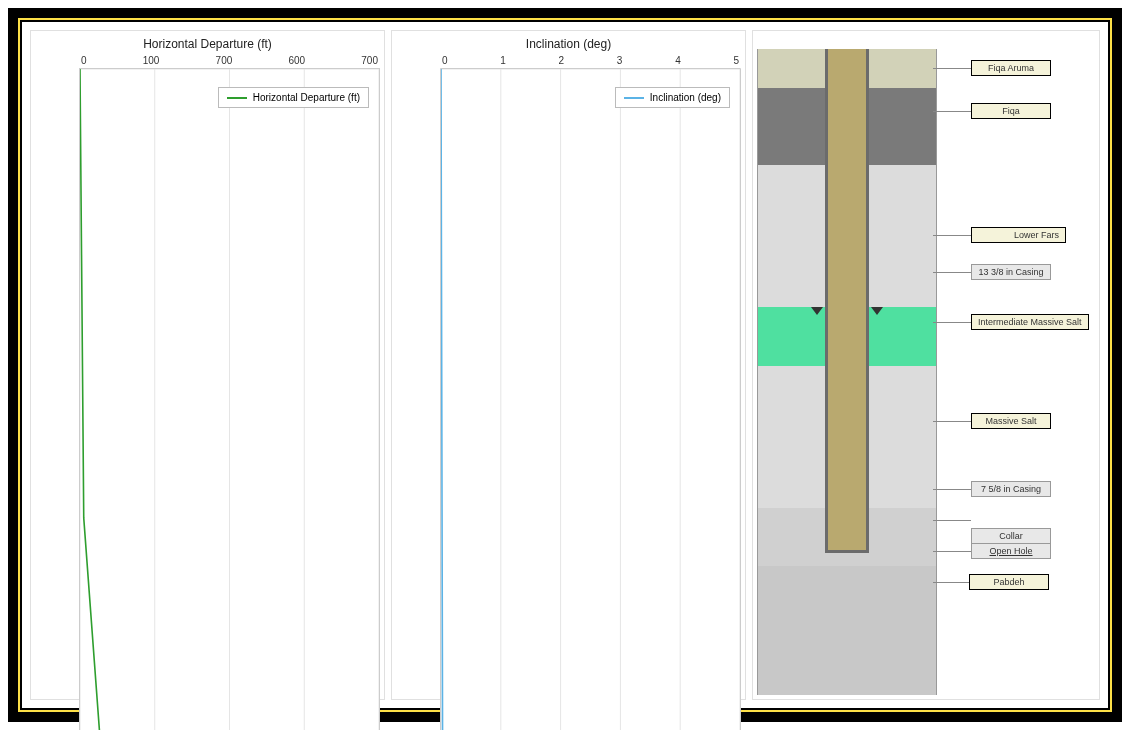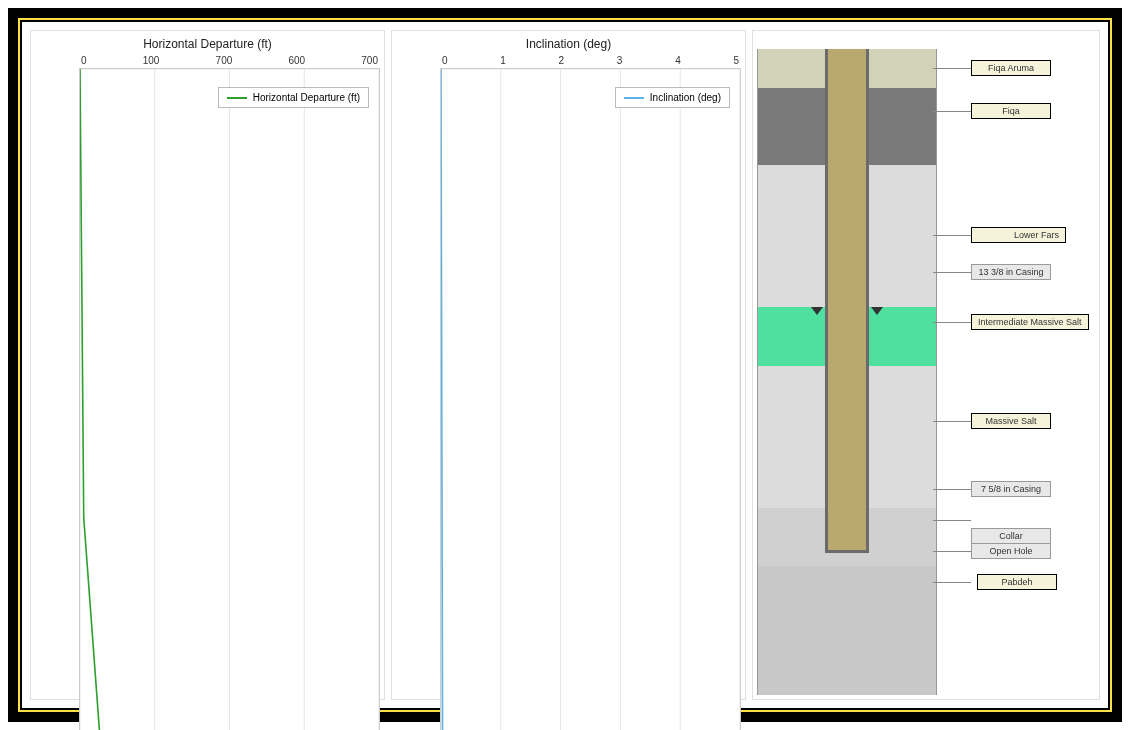--- a/index.html
+++ b/index.html
@@ -300,28 +300,28 @@
             <div class="call-label" style="top: 24.6px; left: 34px;">Fiqa Aruma</div>
             <div class="call-line" style="top: 32.6px; left: -4px; width: 38px;"></div>
             <div class="call-label" style="top: 68px; left: 34px;">Fiqa</div>
             <div class="call-line" style="top: 76px; left: -4px; width: 38px;"></div>
             <div class="call-label" style="top: 192px; left: 34px; padding-left: 42px;">Lower Fars</div>
             <div class="call-line" style="top: 200px; left: -4px; width: 38px;"></div>
             <div class="call-label" style="top: 278.8px; left: 34px;">Intermediate Massive Salt</div>
             <div class="call-line" style="top: 286.8px; left: -4px; width: 38px;"></div>
             <div class="call-label" style="top: 378px; left: 34px;">Massive Salt</div>
             <div class="call-line" style="top: 386px; left: -4px; width: 38px;"></div>
-            <div class="call-label" style="top: 539.2px; left: 40px;">Pabdeh</div>
+            <div class="call-label" style="top: 539.2px; left: 32px;">Pabdeh</div>
             <div class="call-line" style="top: 547.2px; left: -4px; width: 38px;"></div>
             <div class="call-label gray" style="top: 229.2px; left: 34px;">13 3/8 in Casing</div>
             <div class="call-line" style="top: 237.2px; left: -4px; width: 38px;"></div>
             <div class="call-label gray" style="top: 446.2px; left: 34px;">7 5/8 in Casing</div>
             <div class="call-line" style="top: 454.2px; left: -4px; width: 38px;"></div>
             <div class="call-label gray" style="top: 477.2px; left: 34px; margin-top: 16px;">Collar</div>
             <div class="call-line" style="top: 485.2px; left: -4px; width: 38px;"></div>
-            <div class="call-label gray" style="top: 508.2px; left: 34px;">Open Hole</div>
+            <div class="call-label gray" style="top: 508.2px; left: 34px; text-decoration: underline;">Open Hole</div>
             <div class="call-line" style="top: 516.2px; left: -4px; width: 38px;"></div>
           </div>
       </div>
     </div>
 
   </div>
 </div>
 
 </body></html>

